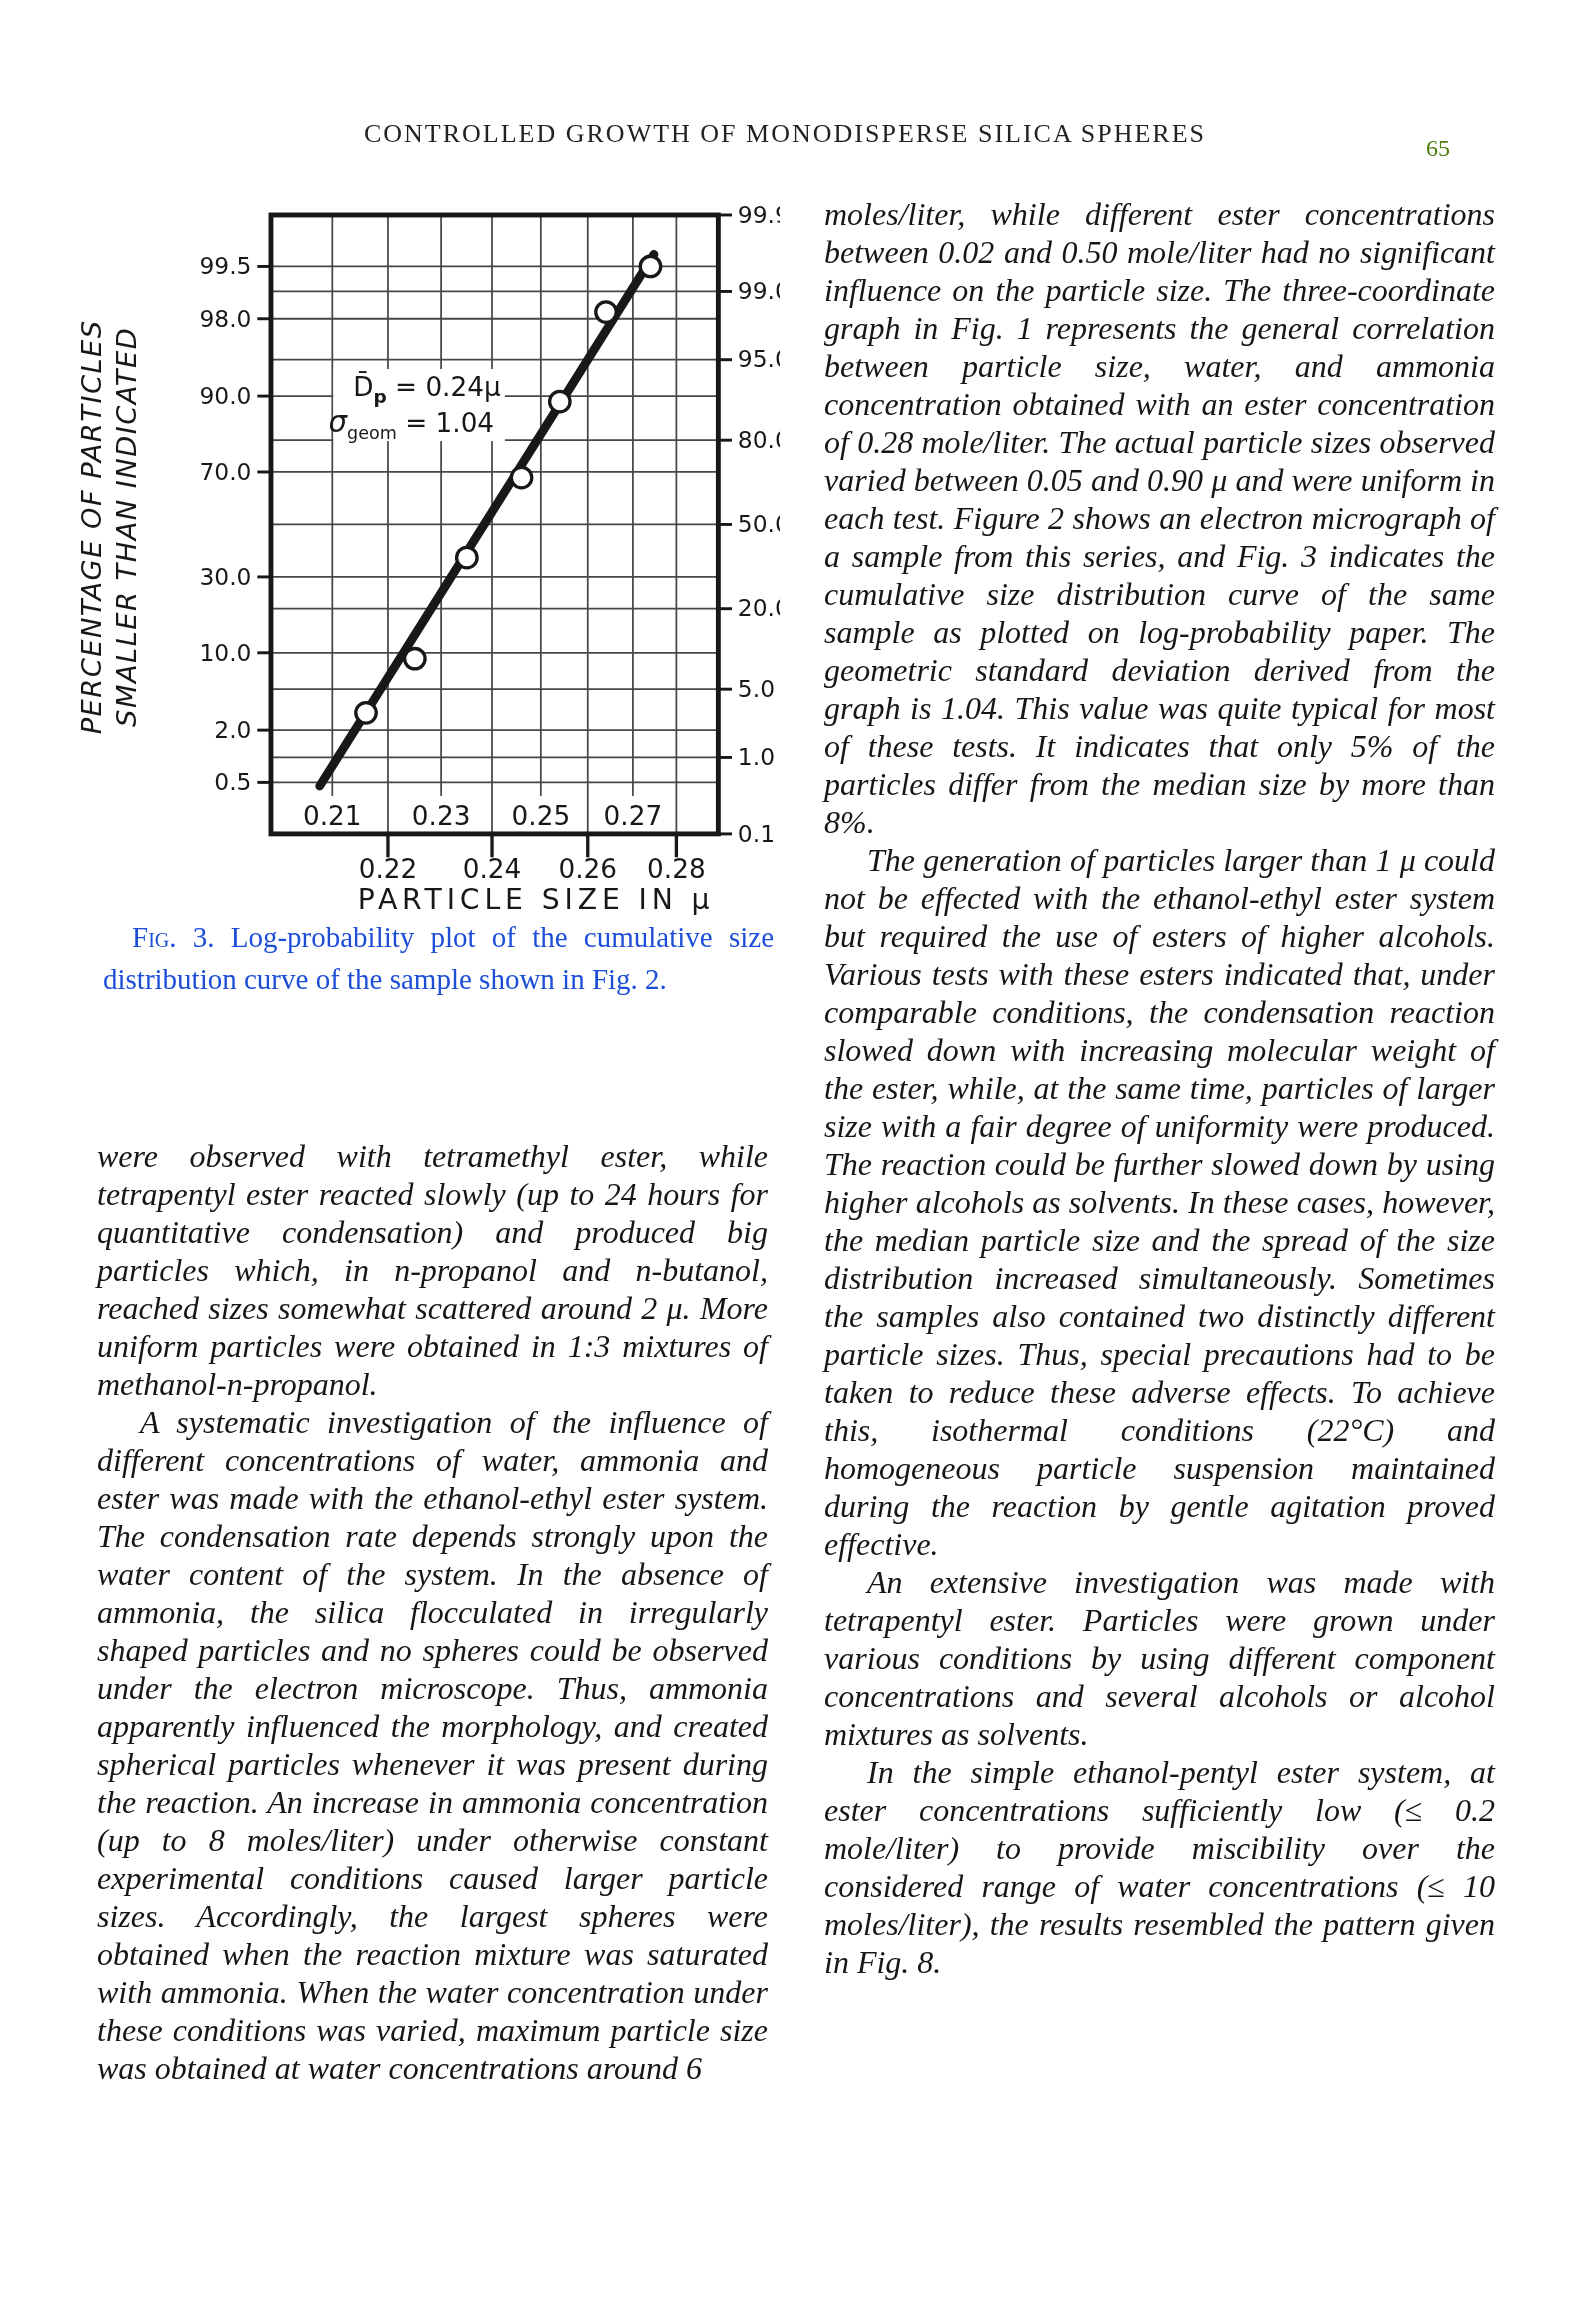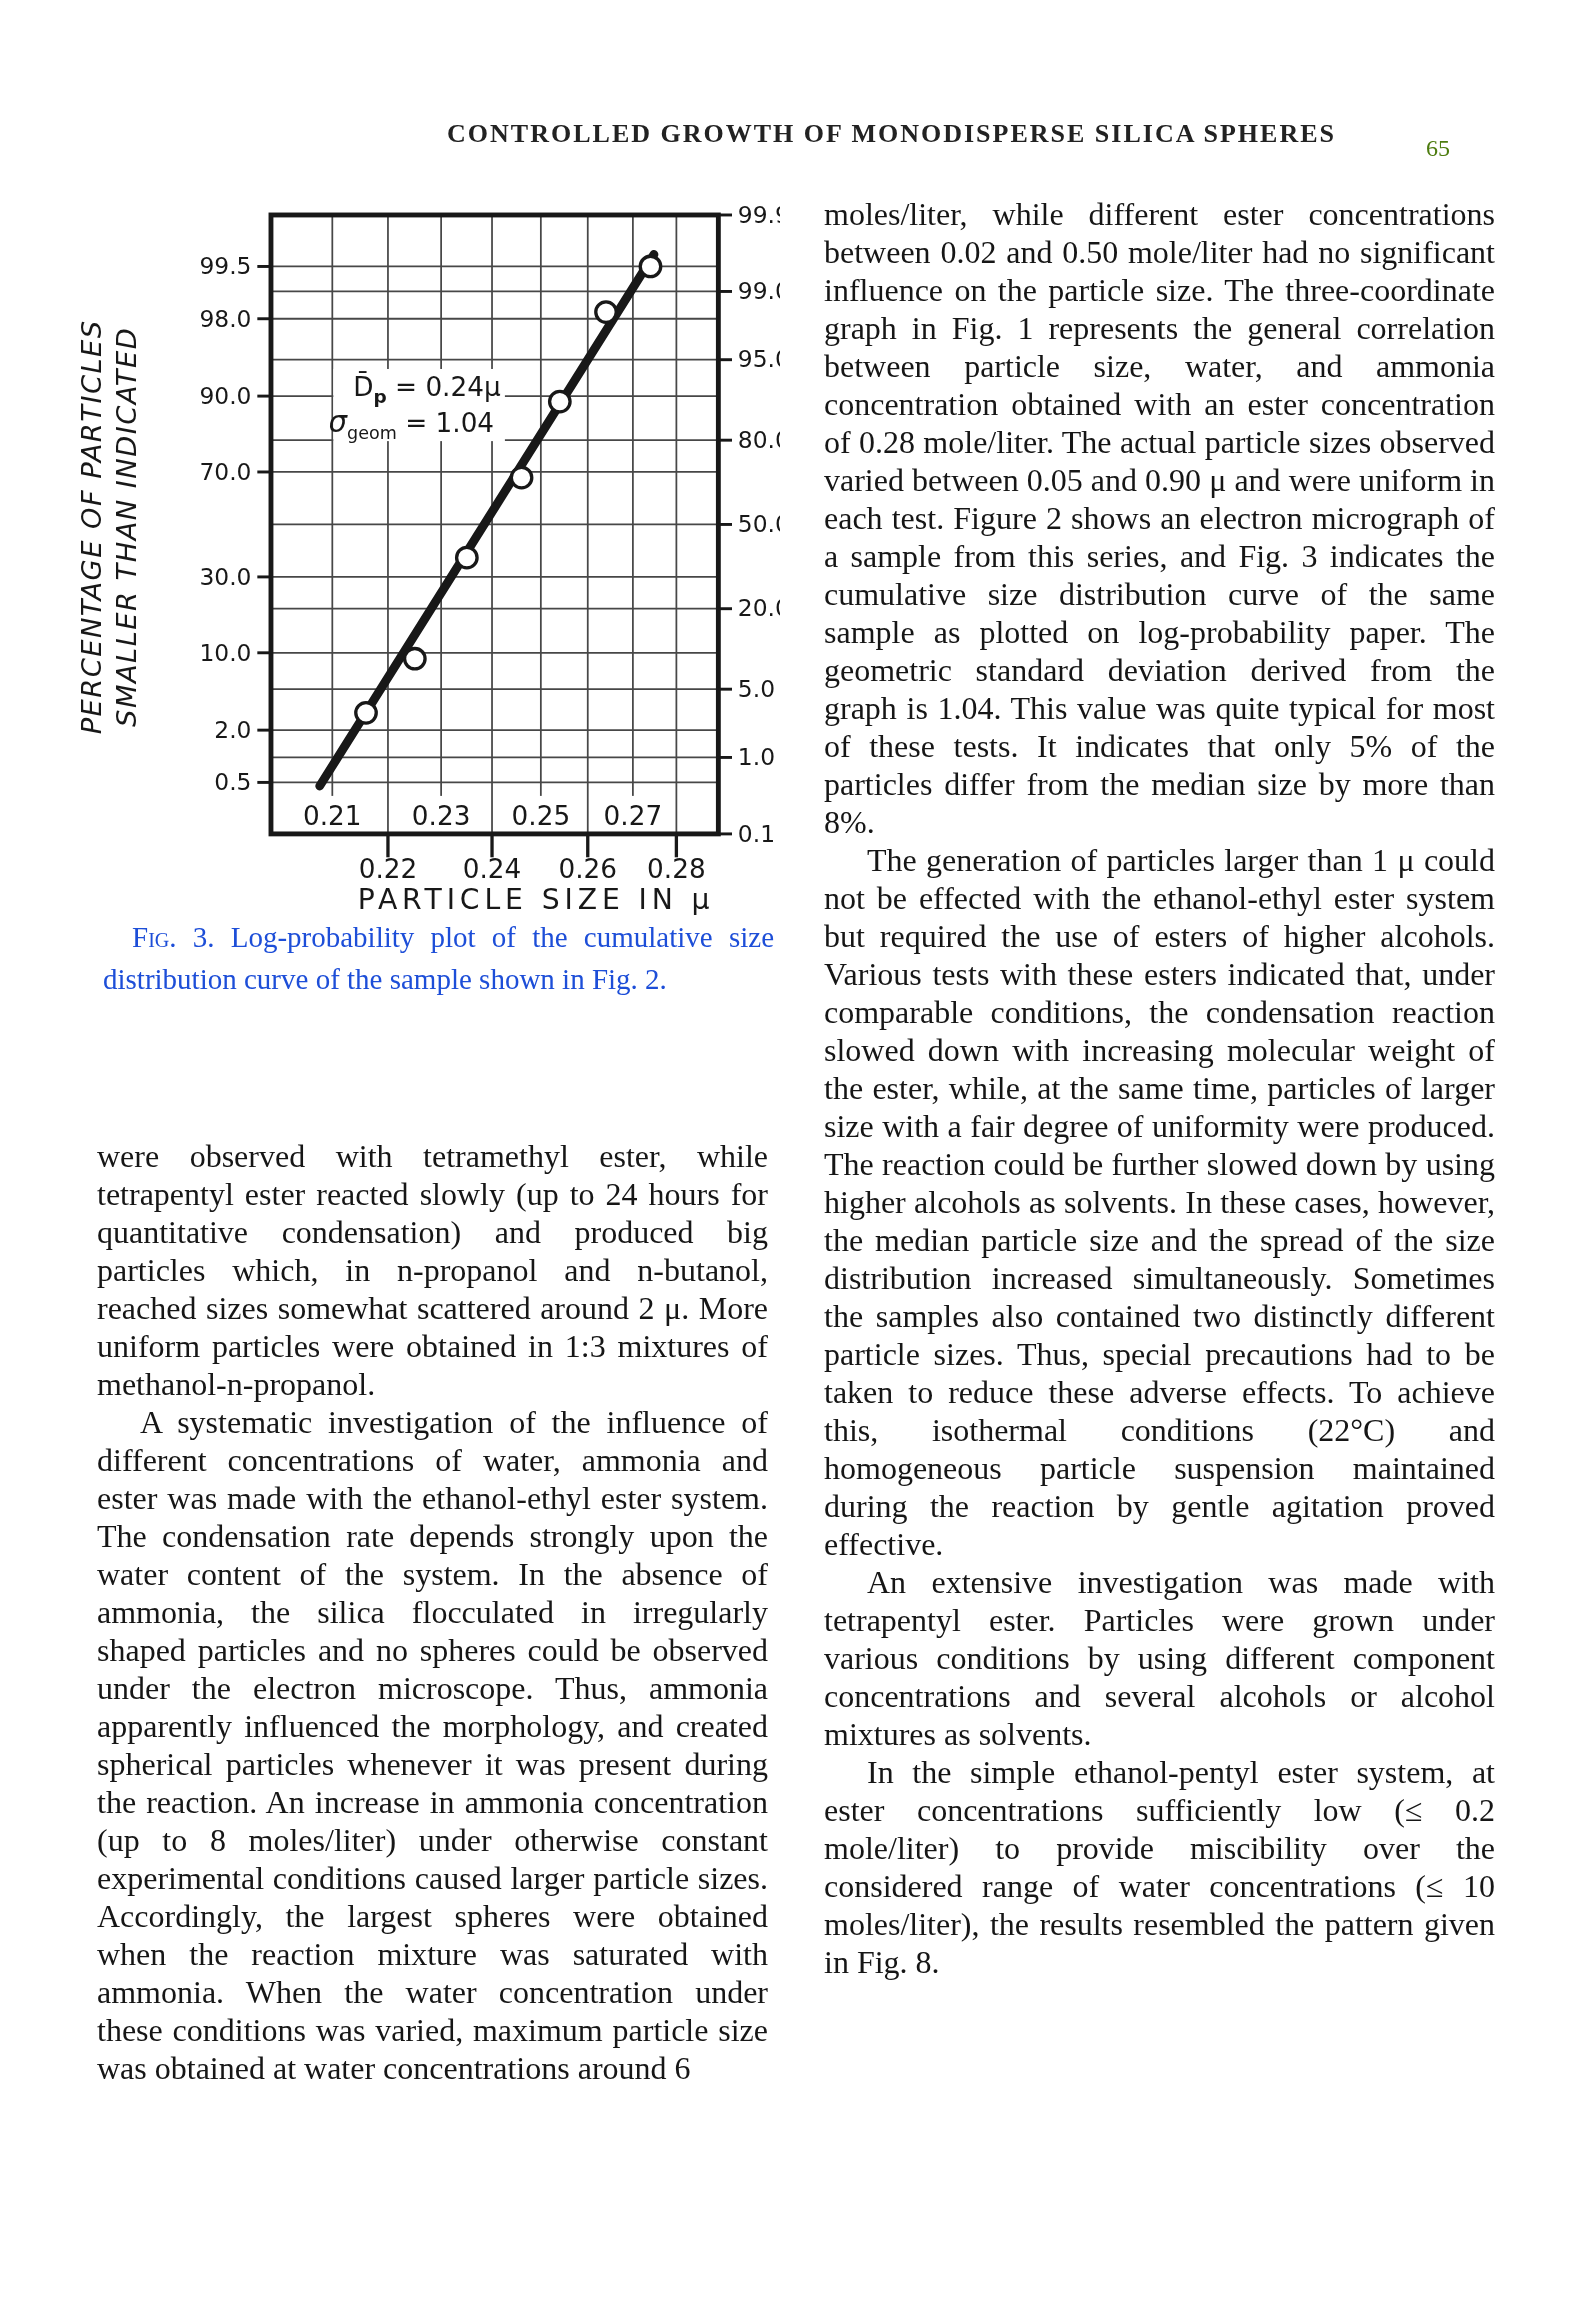--- a/index.html
+++ b/index.html
@@ -4,37 +4,37 @@
 <style>
   html,body { margin:0; padding:0; }
   body {
     width:1585px; height:2316px; position:relative;
     background:#ffffff; color:#1b1b1b;
     font-family:"Liberation Serif", serif;
     overflow:hidden;
   }
   .running-head {
     position:absolute; top:119px; left:234px; width:1102px;
-    text-align:right; font-size:26px; letter-spacing:2px;
-    white-space:nowrap; color:#222;font-weight:bold;
+    text-align:center; font-size:26px; letter-spacing:2px;
+    white-space:nowrap; color:#222;
   }
   .page-number {
     position:absolute; top:115px; left:1426px; font-size:24px; color:#4d7c0f;margin-top:20px;
   }
   #figure-block { position:absolute; left:68px; top:137px; width:712px; height:809px; }
   #chart-svg { display:block; }
   .fig-caption {
     position:absolute; left:103px; top:916px; width:671px;
     font-size:29px; line-height:42px; text-align:justify;
     text-indent:29px; color:#1d4ed8;
   }
   .sc { font-variant: small-caps; }
   .column {
     position:absolute; width:671px;
-    font-size:32px; line-height:38px; text-align:justify; color:#161616;
+    font-size:32px; line-height:38px; text-align:justify; color:#161616;font-style:italic;
   }
   #col-left  { left:97px; top:1137px; }
   #col-right { left:824px; top:195px; }
   .column p { margin:0; text-indent:43px; }
   .column p.cont { text-indent:0; }
 </style>
 </head>
 <body>
 
 <div class="running-head">CONTROLLED GROWTH OF MONODISPERSE SILICA SPHERES</div>

